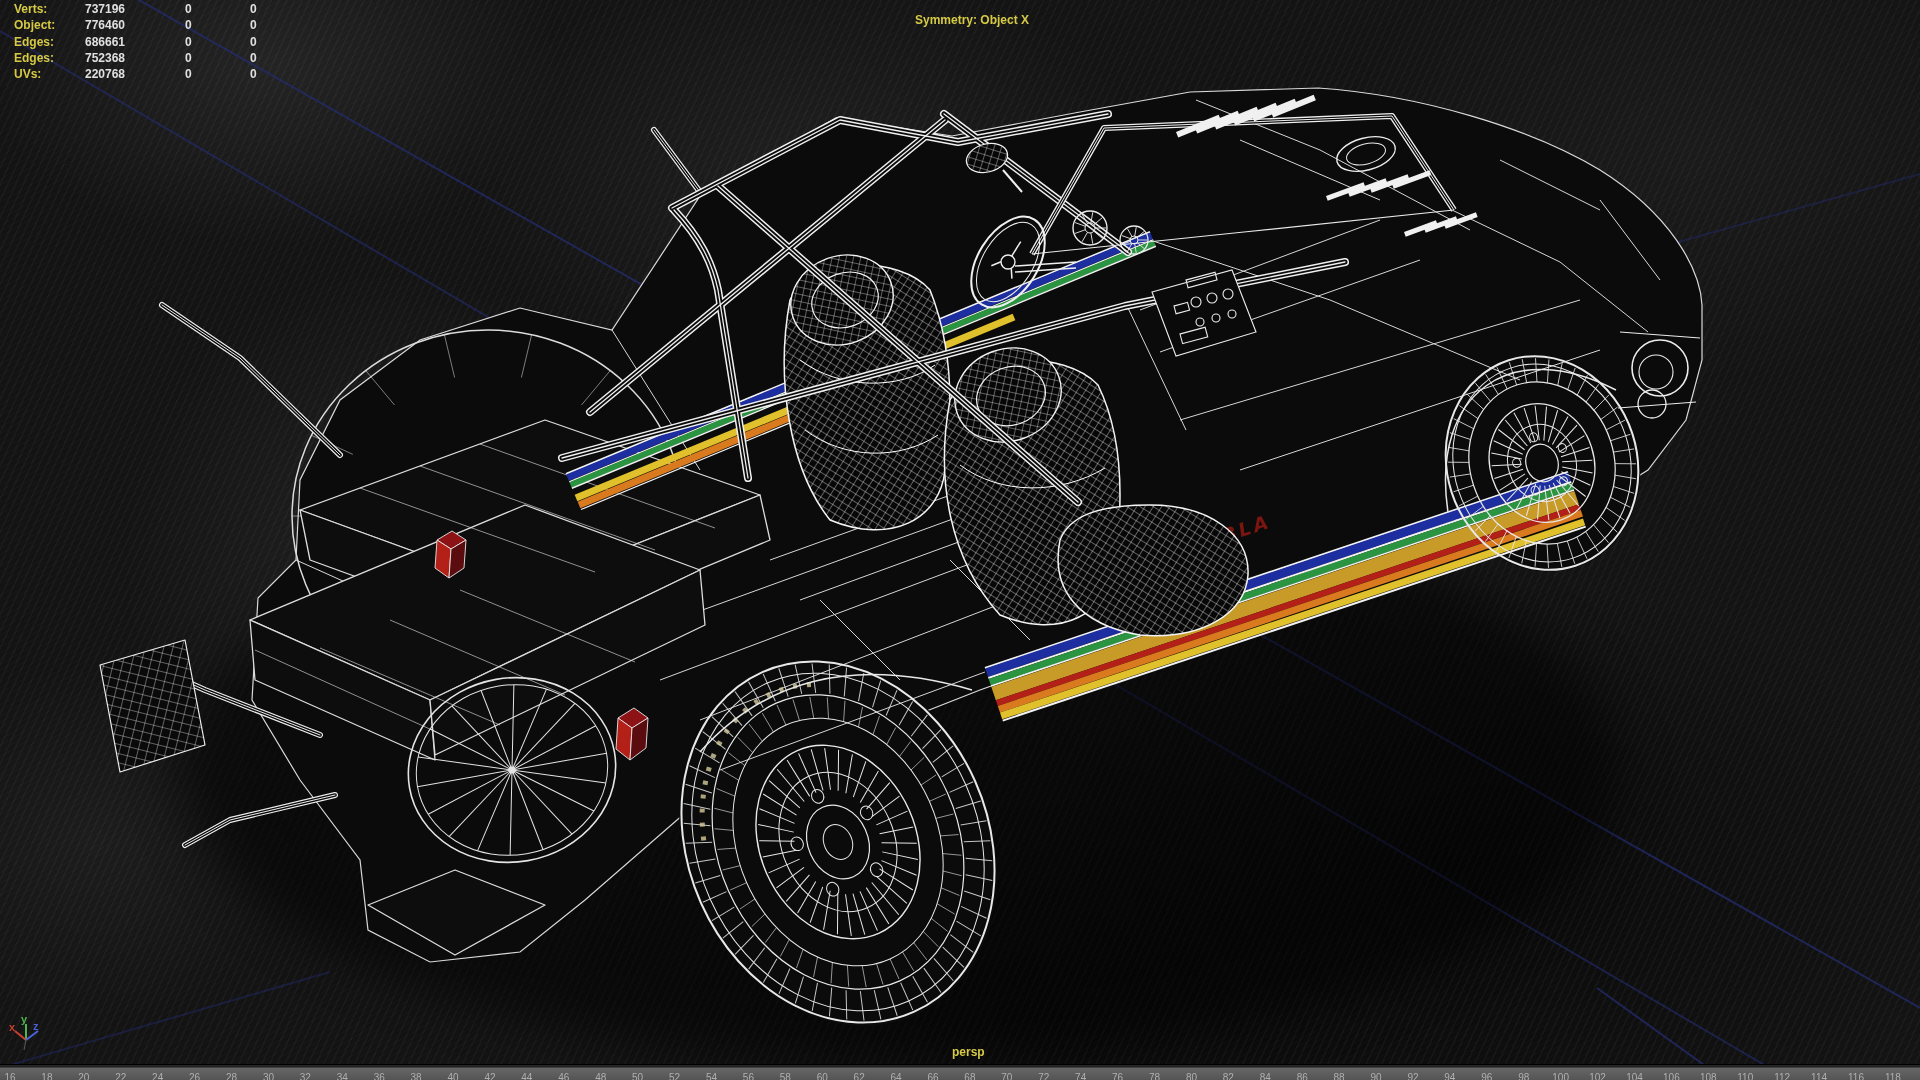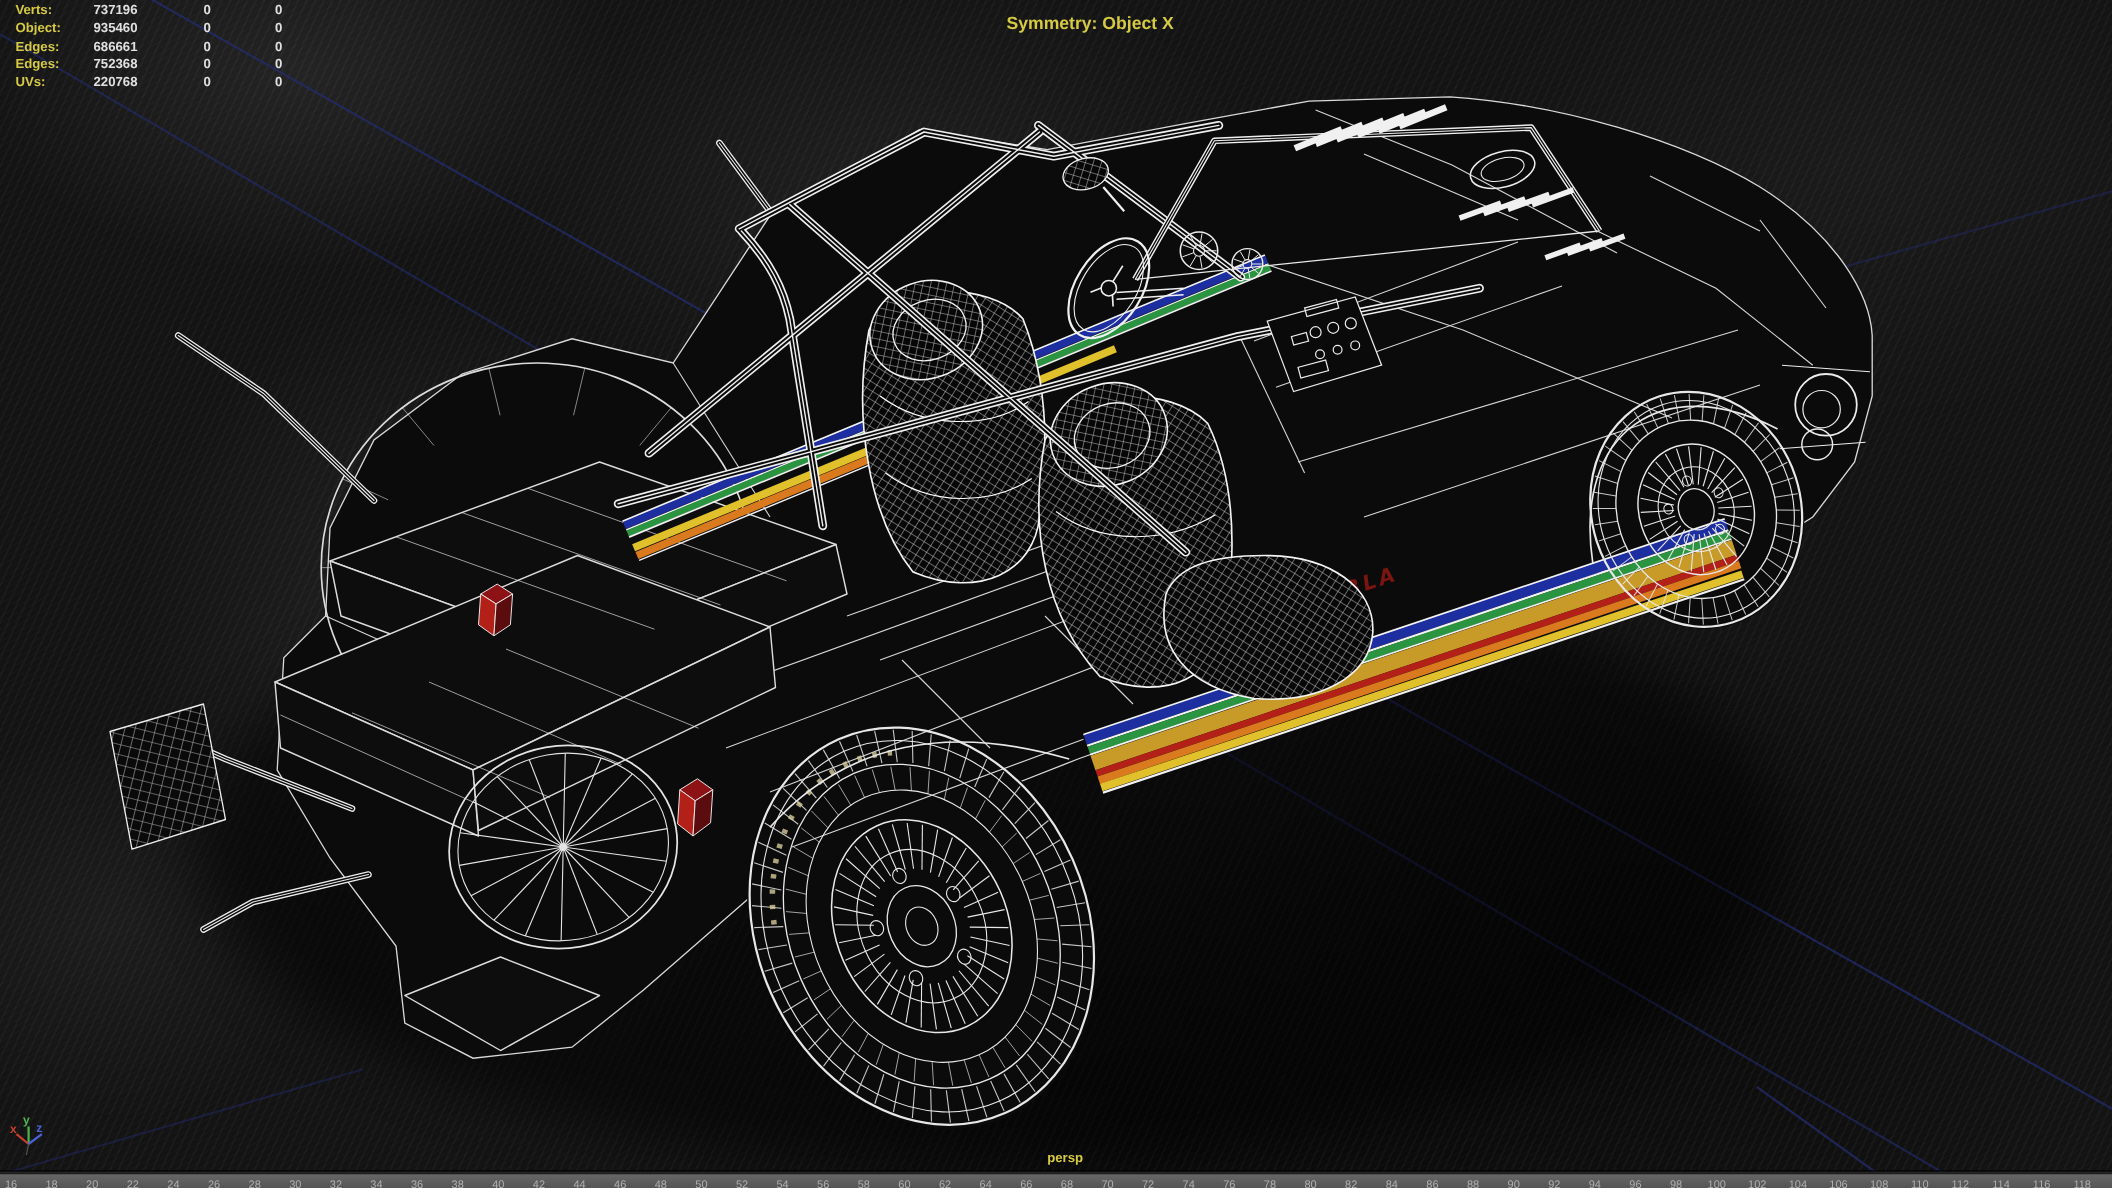--- a/index.html
+++ b/index.html
@@ -22,21 +22,21 @@
       repeating-linear-gradient(150deg, rgba(255,255,255,0.015) 0 1px, transparent 1px 5px);
     mix-blend-mode:screen;}
   .viewport{position:absolute;inset:0;}
   svg{position:absolute;left:0;top:0;}
   
   .hud{position:absolute;left:14px;top:1px;color:#e0e0e0;font-size:12px;font-weight:bold;line-height:16.3px;}
   .hud-row{display:flex;}
   .hud-label{width:71px;color:#d6ca45;}
   .hud-val{width:100px;}
   .hud-c{width:65px;}
-  .sym{position:absolute;left:915px;top:13px;color:#d6ca45;font-size:16px;font-weight:bold;}
+  .sym{position:absolute;left:915px;top:13px;color:#d6ca45;font-size:12px;font-weight:bold;}
   .cam{position:absolute;left:952px;top:1045px;color:#d6ca45;font-size:12px;font-weight:bold;}
   
   .axis{position:absolute;left:0;top:1012px;width:70px;height:50px;font-size:11px;font-weight:bold;}
   .axis span{position:absolute;}
   .ax-x{left:9px;top:9px;color:#c8402e;}
   .ax-y{left:21px;top:1px;color:#4fb64f;}
   .ax-z{left:33px;top:8px;color:#4a63d8;}
   
   .timeline{position:absolute;left:0;bottom:0;width:1920px;height:15px;overflow:hidden;
     background:linear-gradient(180deg,#2a2a2a 0,#1d1d1d 2px,#666 3px,#545454 100%);
@@ -621,21 +621,21 @@
 
   <div class="hud">
     <div class="hud-row">
       <span class="hud-label">Verts:</span>
       <span class="hud-val">737196</span>
       <span class="hud-c">0</span>
       <span class="hud-c">0</span>
     </div>
     <div class="hud-row">
       <span class="hud-label">Object:</span>
-      <span class="hud-val">935460</span>
+      <span class="hud-val">776460</span>
       <span class="hud-c">0</span>
       <span class="hud-c">0</span>
     </div>
     <div class="hud-row">
       <span class="hud-label">Edges:</span>
       <span class="hud-val">686661</span>
       <span class="hud-c">0</span>
       <span class="hud-c">0</span>
     </div>
     <div class="hud-row">

